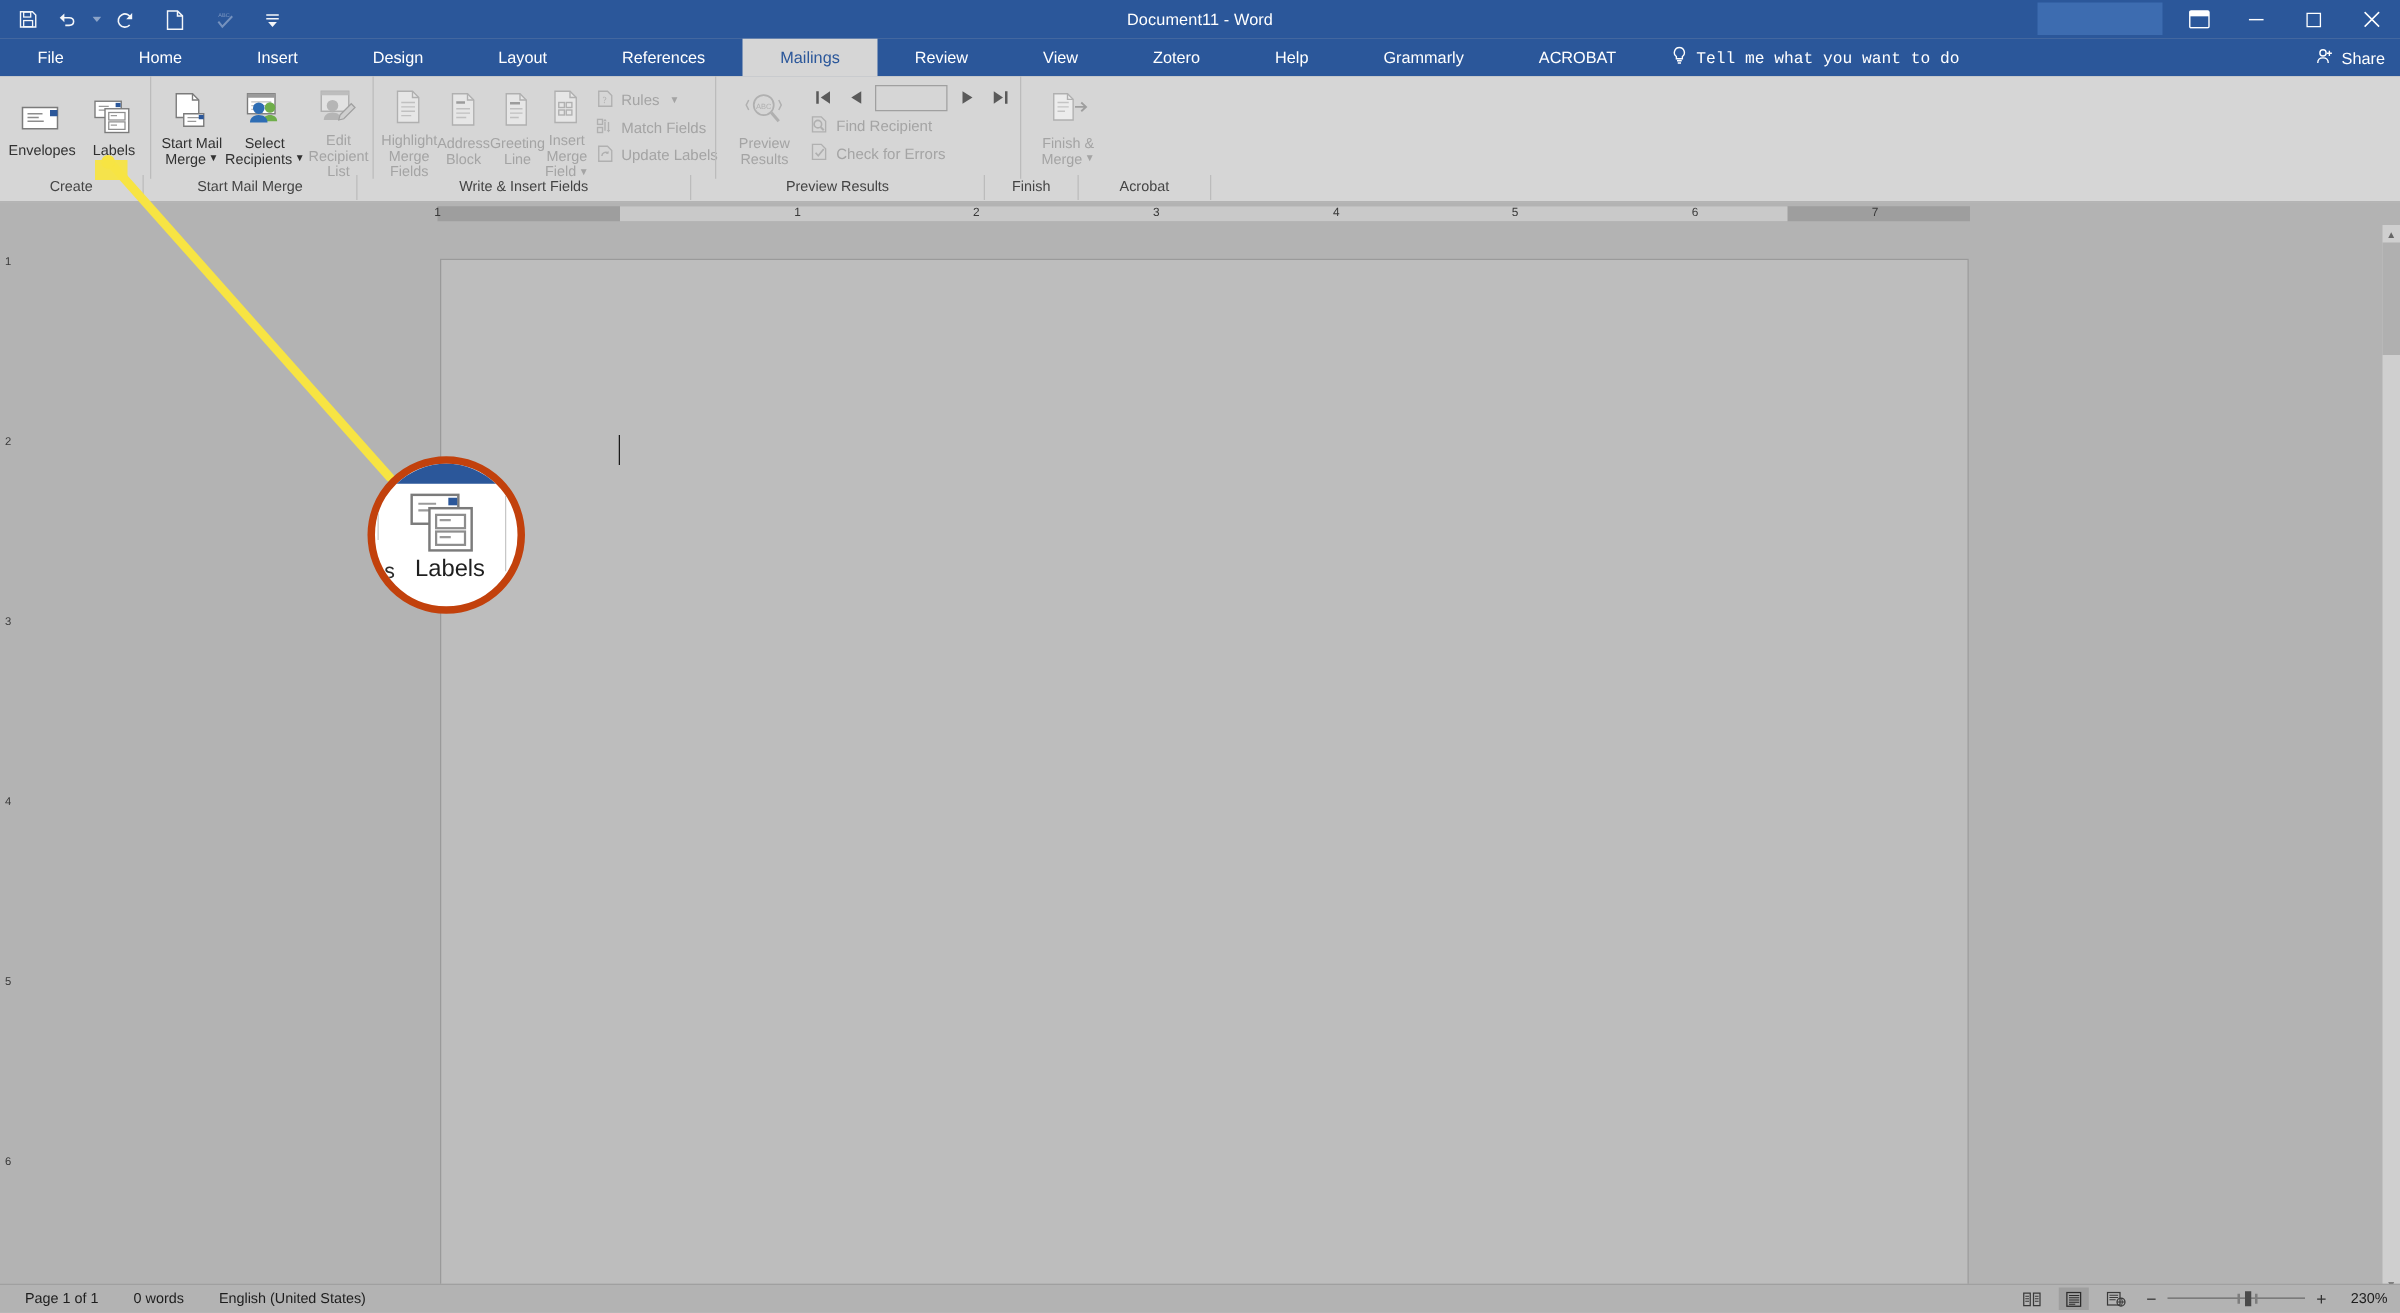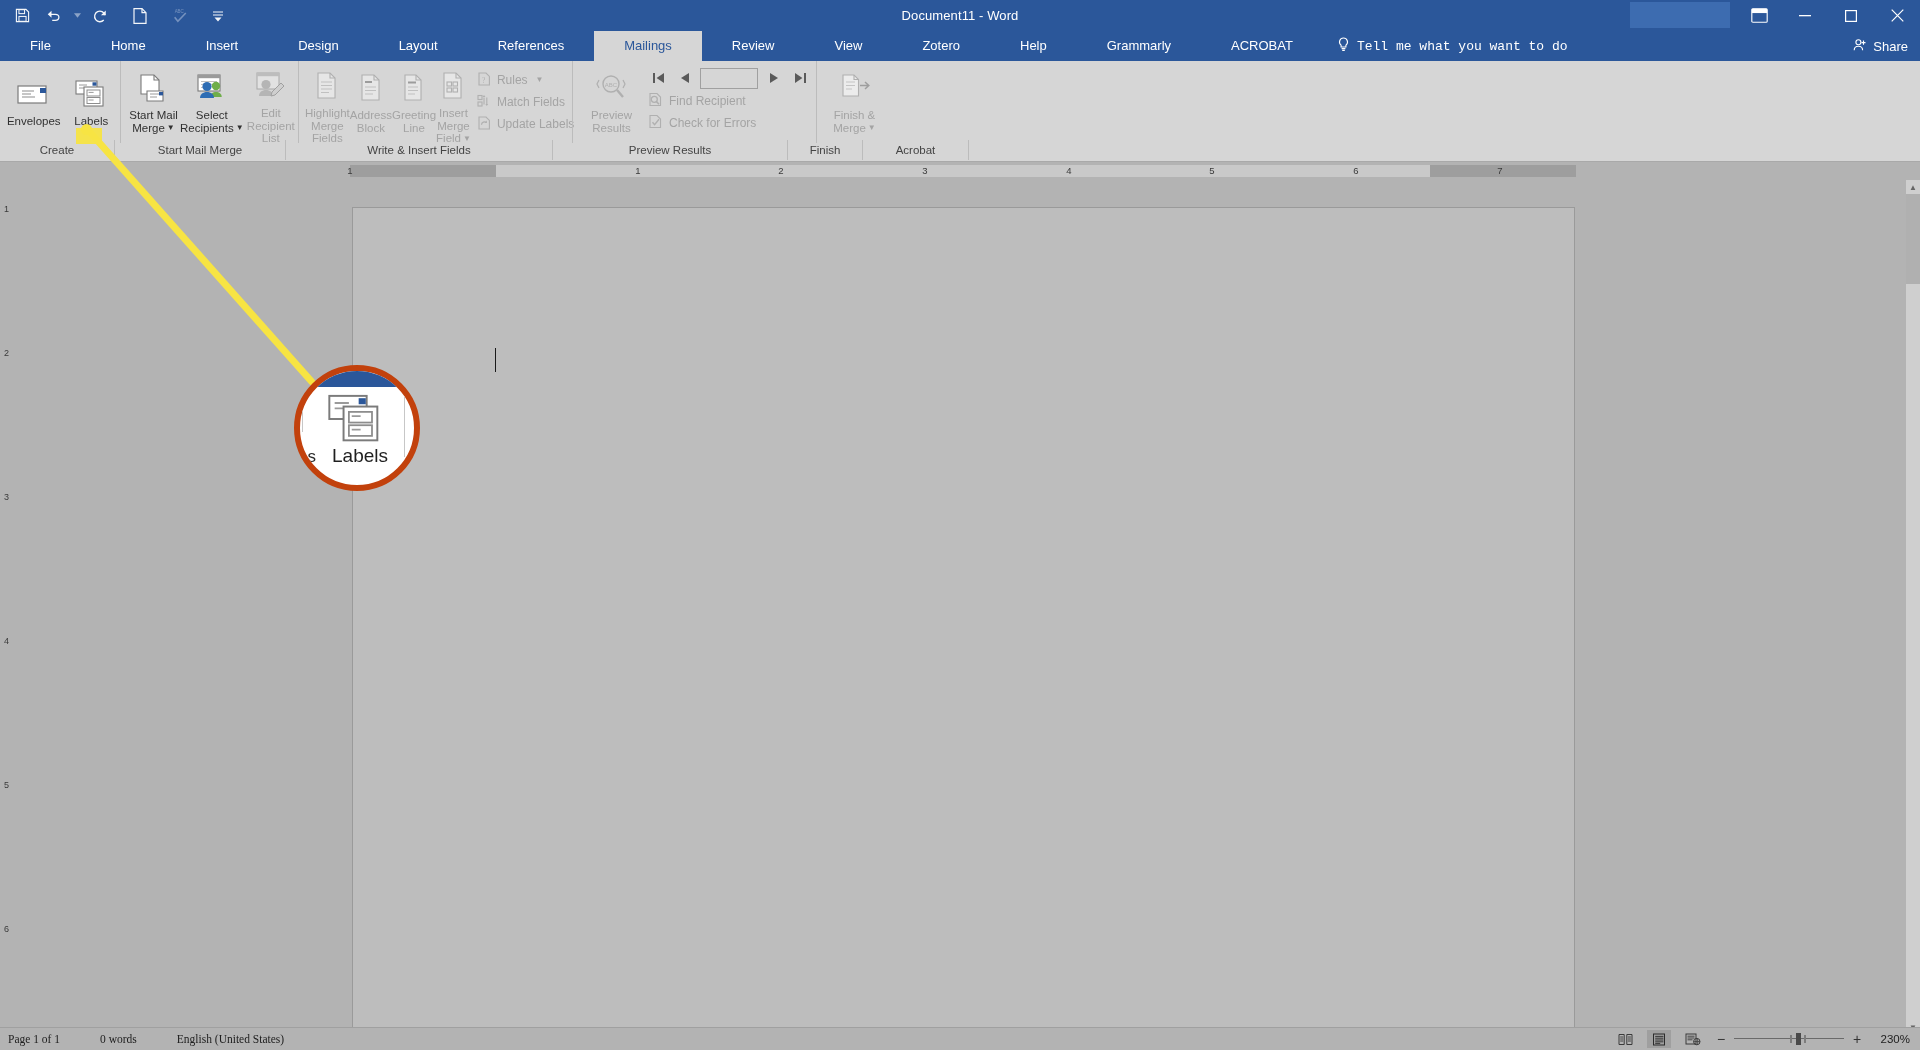--- a/index.html
+++ b/index.html
@@ -147,21 +147,21 @@
     position:absolute;left:494px;top:354px;width:1px;height:24px;background:#1a1a1a;
   }
 
   
   .statusbar{
     position:absolute;left:0;bottom:0;width:1920px;height:22px;background:#b3b3b3;
     border-top:1px solid #a0a0a0;display:flex;align-items:center;
     font-size:11.5px;color:#1d1d1d;
   }
   .st-item{padding:0 14px 0 0;white-space:nowrap;}
-  .status-left{display:flex;align-items:center;padding-left:8px;gap:26px;font-family:Liberation Serif, serif;}
+  .status-left{display:flex;align-items:center;padding-left:20px;gap:14px;}
   .status-right{
     position:absolute;right:10px;top:0;height:22px;display:flex;align-items:center;gap:10px;
   }
   .viewbtn{width:24px;height:18px;display:flex;align-items:center;justify-content:center;color:#333;}
   .viewbtn.sel{background:#9f9f9f;}
   .zoomwrap{display:flex;align-items:center;gap:7px;}
   .zoomline{position:relative;width:110px;height:14px;display:flex;align-items:center;}
   .zoomline .bar{position:absolute;left:0;top:6px;width:110px;height:1px;background:#6a6a6a;}
   .zoomline .knob{position:absolute;left:62px;top:1px;width:5px;height:12px;background:#4a4a4a;}
   .zoomline .pipL{position:absolute;left:56px;top:3px;width:2px;height:8px;background:#7d7d7d;}

